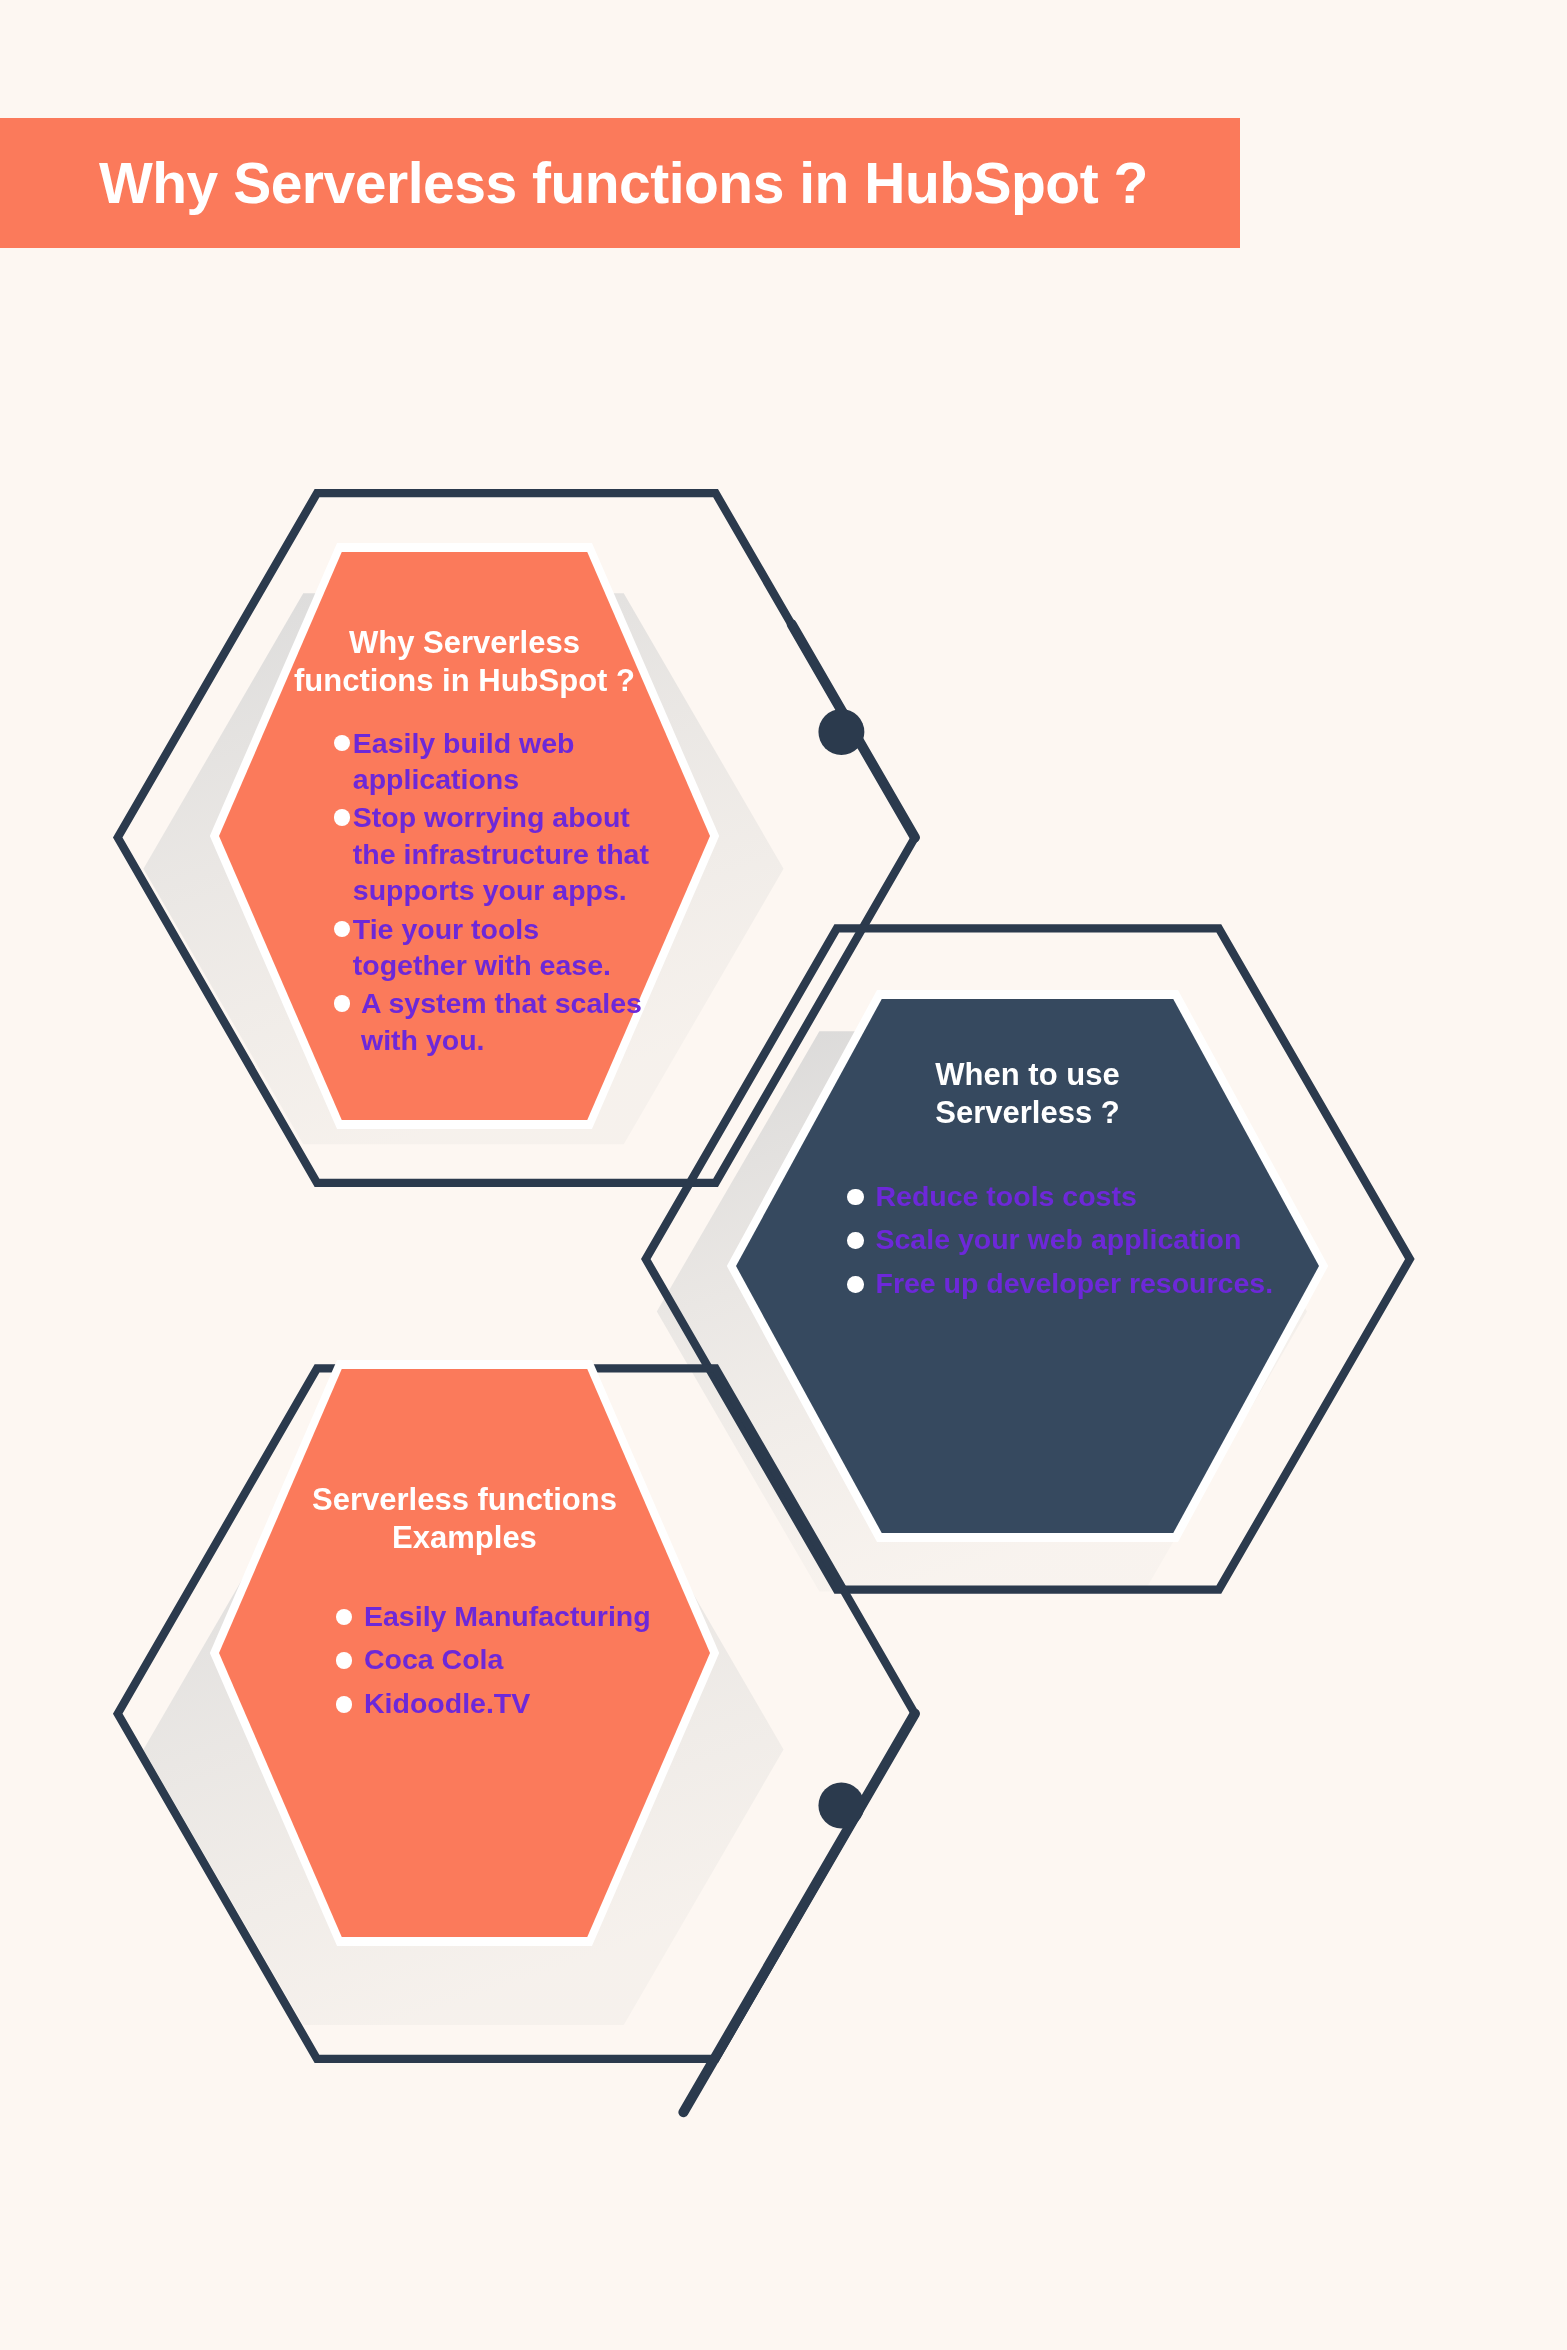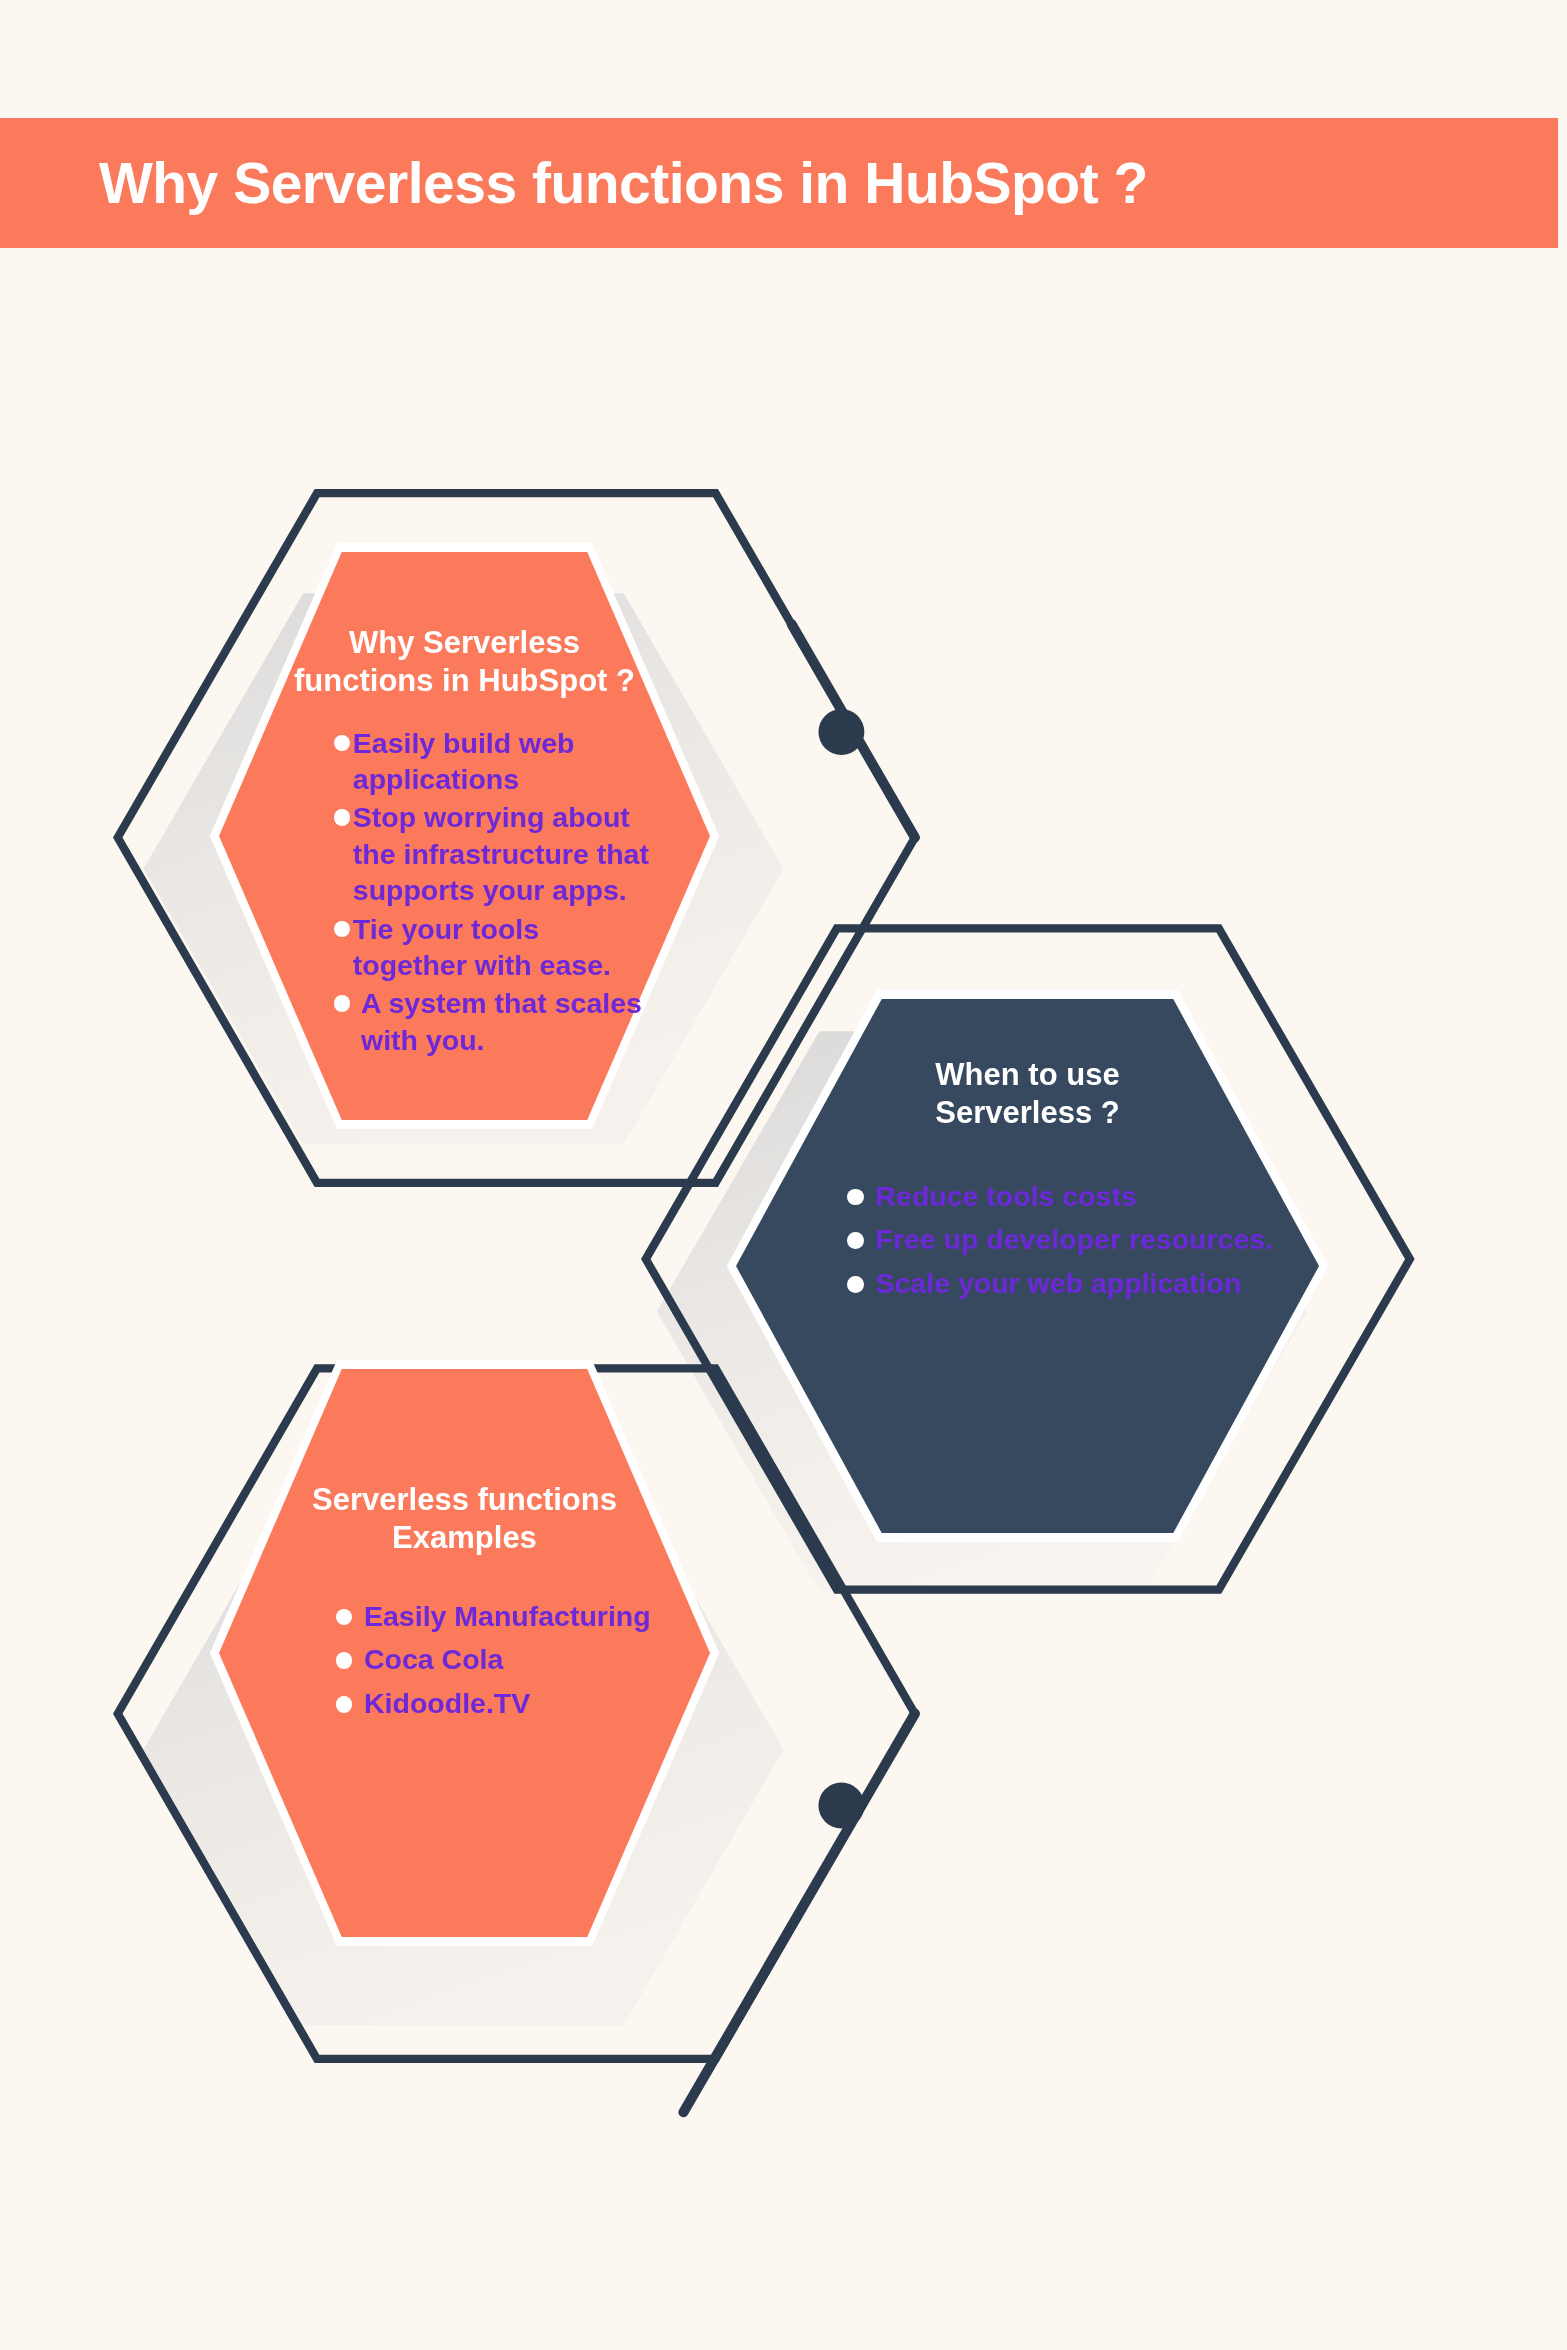--- a/index.html
+++ b/index.html
@@ -13,21 +13,21 @@
     font-family: "Liberation Sans", sans-serif;
     overflow: hidden;
     position: relative;
   }
 
   
   #header-bar {
     position: absolute;
     left: 0;
     top: 118px;
-    width: 1558px;
+    width: 1240px;
     height: 130px;
     background: #FB7A5B;
     display: flex;
     align-items: center;
   }
   #header-title {
     color: #FFFFFF;
     font-size: 57px;
     font-weight: bold;
     letter-spacing: -0.5px;
@@ -258,25 +258,25 @@
       <span>When to use</span><br>
       <span>Serverless ?</span>
     </div>
     <ul class="hex-list">
       <li>
         <span class="bullet-dot"></span>
         <span>Reduce tools costs</span>
       </li>
       <li>
         <span class="bullet-dot"></span>
+        <span>Scale your web application</span>
+      </li>
+      <li>
+        <span class="bullet-dot"></span>
         <span>Free up developer resources.</span>
-      </li>
-      <li>
-        <span class="bullet-dot"></span>
-        <span>Scale your web application</span>
       </li>
     </ul>
   </div>
 </div>
 
 <div id="hex-card-3" class="hex-card">
   <div class="hex-shape hex-white"></div>
   <div class="hex-shape hex-fill-orange"></div>
   <div class="hex-content">
     <div class="hex-title">

